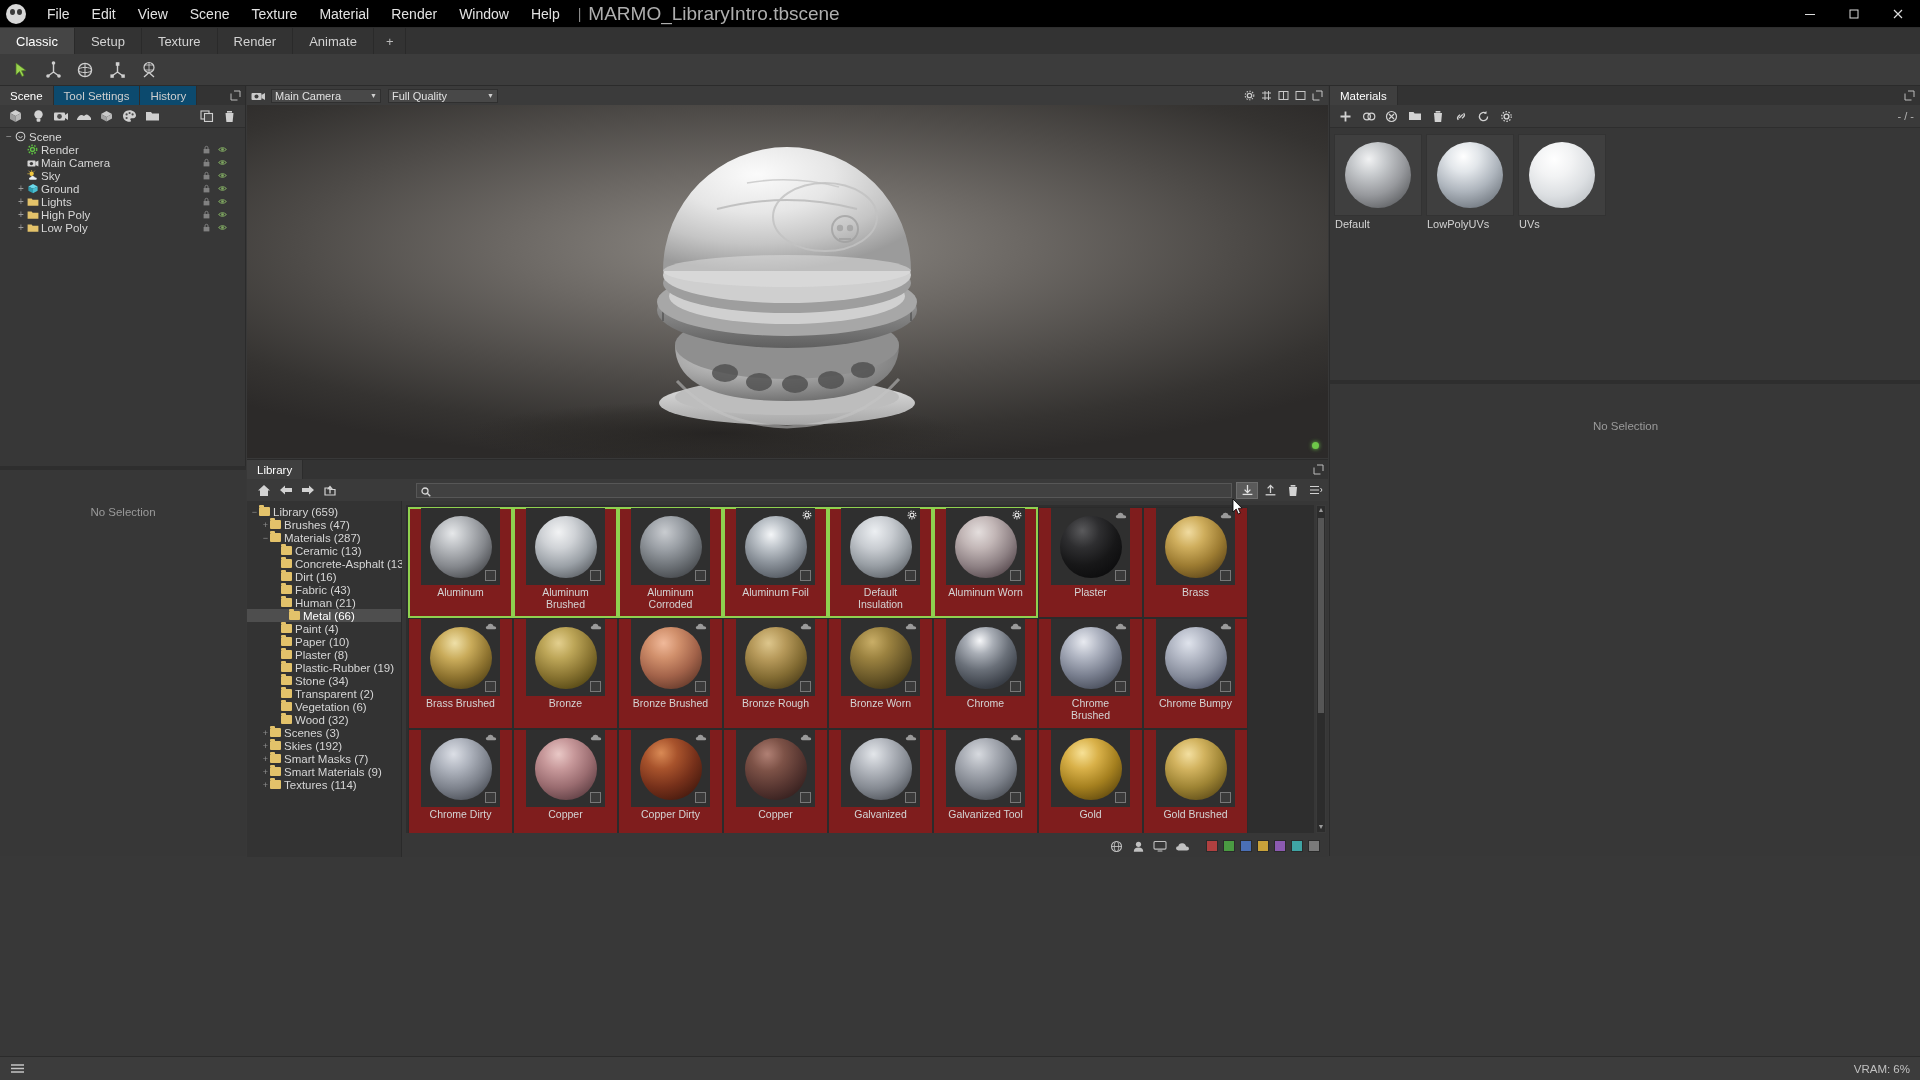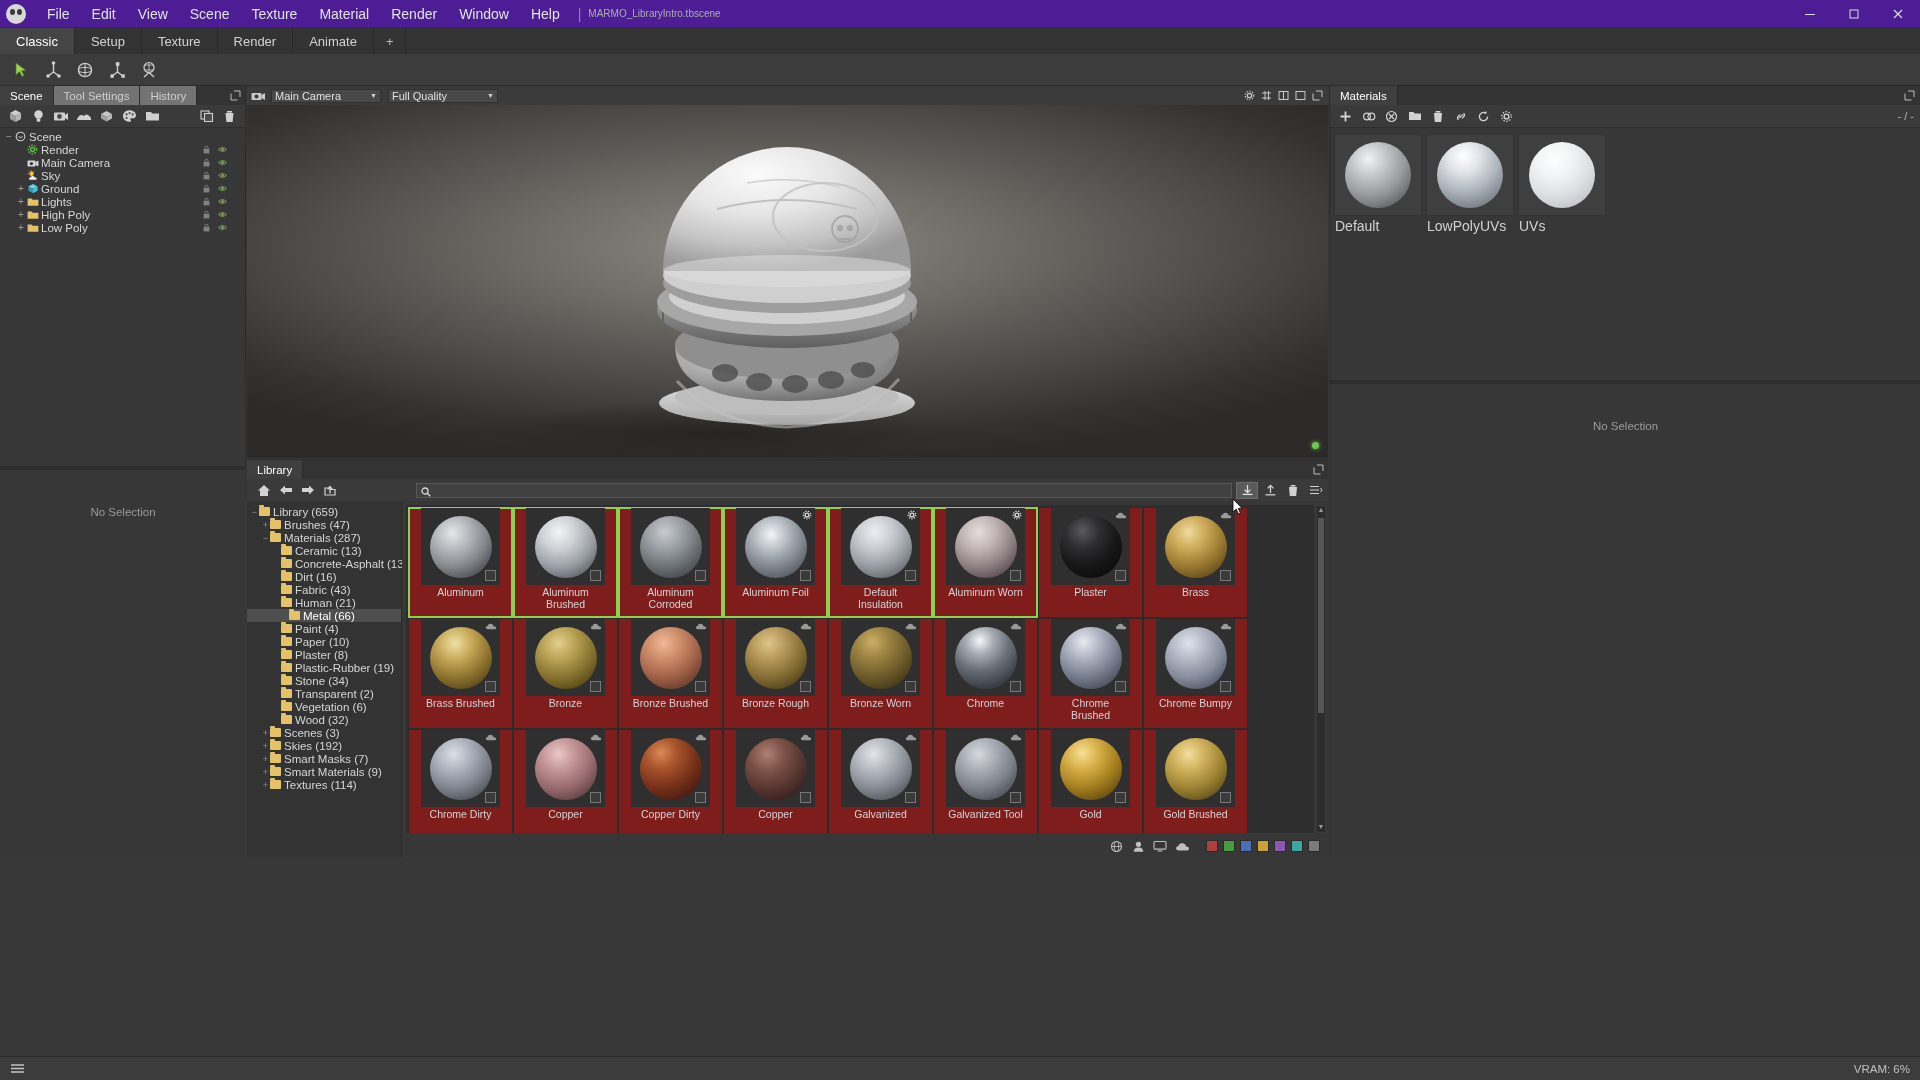--- a/index.html
+++ b/index.html
@@ -9,37 +9,37 @@
     font-family: "Liberation Sans", sans-serif;
     color: #c8c8c8;
     overflow: hidden;
     -webkit-font-smoothing: antialiased;
   }
   .app { position: relative; width: 1920px; height: 1080px; background: #383838; }
 
   
   .menubar {
     position: absolute; left:0; top:0; width:1920px; height:28px;
-    background:#4c1d95; display:flex; align-items:center; padding-left:6px;
+    background:#000000; display:flex; align-items:center; padding-left:6px;
     border-bottom:1px solid #2e2e2e;
   }
   .logo {
     width:20px; height:20px; border-radius:50%;
     background:#d8d8d8; margin-right:10px; position:relative; flex:none;
   }
   .logo:before, .logo:after {
     content:''; position:absolute; width:5px; height:6px; border-radius:50%;
     background:#3a3a3a; top:5px;
   }
   .logo:before { left:4px; } .logo:after { right:4px; }
   .menu-item {
     font-size:14px; color:#e2e2e2; padding:4px 11px; cursor:default; white-space:nowrap;
   }
   .menu-sep { color:#8a8a8a; padding:0 7px; font-size:14px; }
-  .doc-title { font-size:10px; color:#aeaeae; }
+  .doc-title { font-size:19px; color:#aeaeae; }
   .win-btns { position:absolute; right:0; top:0; height:28px; display:flex; }
   .win-btn {
     width:44px; height:28px; display:flex; align-items:center; justify-content:center;
     font-size:13px; color:#dcdcdc;
   }
 
   
   .layouttabs {
     position:absolute; left:0; top:28px; width:1920px; height:26px;
     background:#333; display:flex; align-items:flex-end;
@@ -64,21 +64,21 @@
   }
 
   
   .leftpanel {
     position:absolute; left:0; top:86px; width:246px; height:770px;
     background:#373737; border-right:1px solid #2b2b2b;
   }
   .panel-tabs { display:flex; height:19px; background:#333; }
   .ptab {
     font-size:11.5px; padding:0 10px; display:flex; align-items:center;
-    color:#cfcfcf; background:#737373; border-right:1px solid #2c2c2c;
+    color:#cfcfcf; background:#0c4a6e; border-right:1px solid #2c2c2c;
   }
   .ptab.active { background:#3f3f3f; color:#fff; }
   .ptab-spacer { flex:1; background:#333; position:relative; }
   .popout {
     position:absolute; right:4px; top:4px; width:11px; height:11px;
   }
   .outliner-tools {
     height:23px; background:#3a3a3a; display:flex; align-items:center;
     padding:0 4px; border-bottom:1px solid #2e2e2e;
   }
@@ -232,21 +232,21 @@
     padding:0 4px; border-bottom:1px solid #2e2e2e; position:relative;
   }
   .mt { width:23px; height:20px; display:flex; align-items:center; justify-content:center; }
   .mt-right { position:absolute; right:6px; font-size:11px; color:#b6b6b6; }
   .matgrid { display:flex; padding:6px 4px; gap:4px; }
   .matcell { width:88px; }
   .matcell .mthumb {
     width:88px; height:82px; background:#3f3f3f; border:1px solid #333;
     display:flex; align-items:center; justify-content:center;
   }
-  .matcell .mname { font-size:14px; color:#d2d2d2; margin-top:2px; padding-left:1px; }
+  .matcell .mname { font-size:11px; color:#d2d2d2; margin-top:2px; padding-left:1px; }
   .rp-divider { position:absolute; left:0; top:294px; width:591px; height:4px; background:#2e2e2e; }
   .rp-lower { position:absolute; left:0; top:298px; width:591px; height:472px; background:#373737;}
   .rp-popout { position:absolute; right:5px; top:4px; width:11px; height:11px; }
 
   
   .statusbar {
     position:absolute; left:0; bottom:0; width:1920px; height:24px;
     background:#3c3c3c; border-top:1px solid #2b2b2b;
     display:flex; align-items:center; padding:0 10px;
   }

